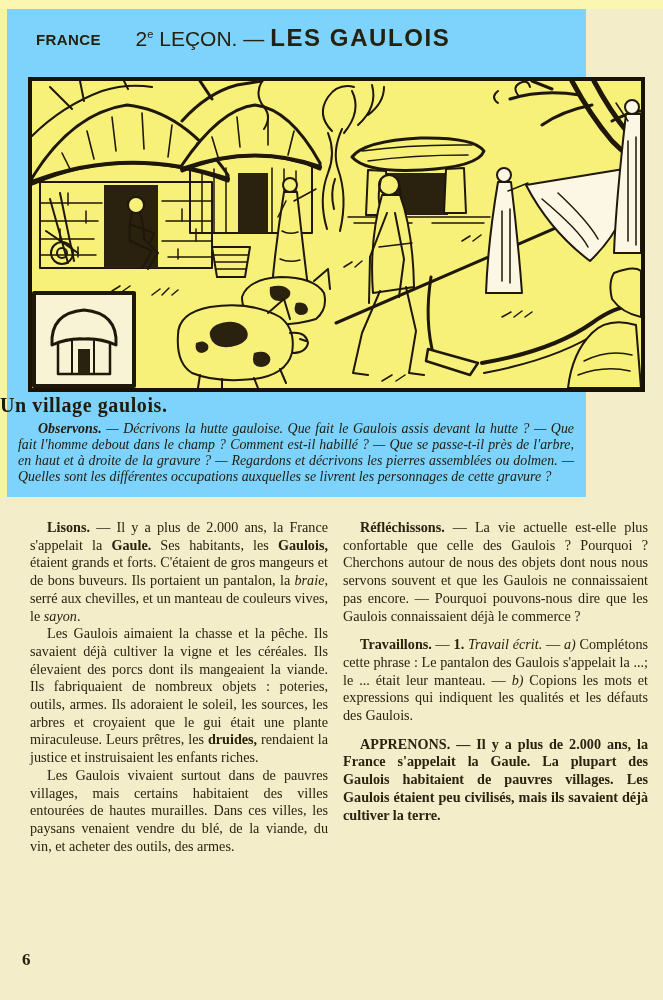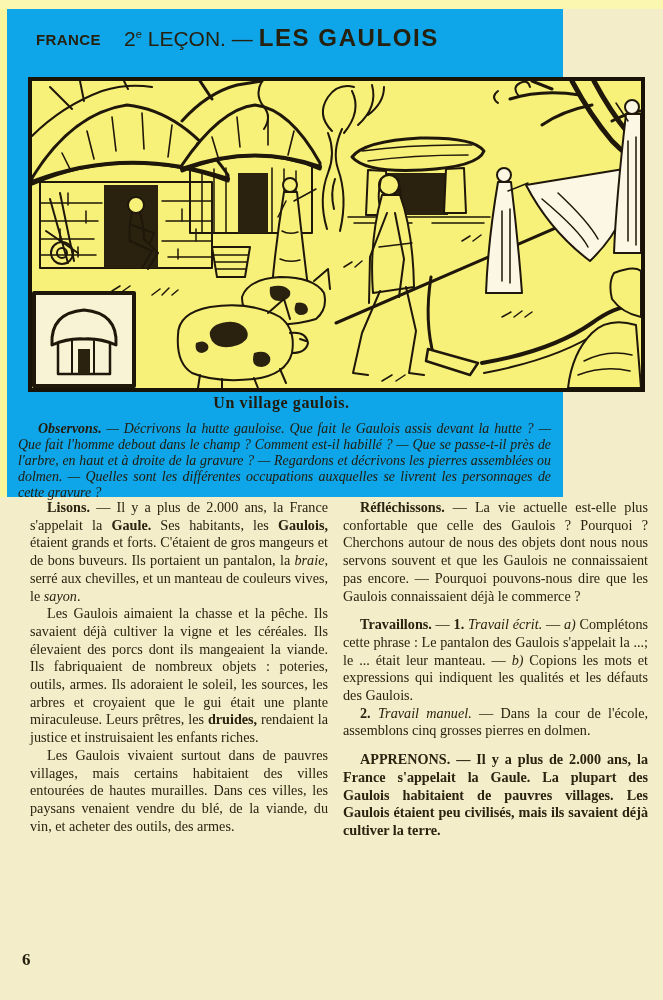--- a/index.html
+++ b/index.html
@@ -1,41 +1,41 @@
 <!DOCTYPE html>
 <html lang="fr"><head>
 <meta charset="utf-8">
 <style>
   html,body{margin:0;padding:0;}
   .page{position:relative;width:663px;height:1000px;background:#f3edca;overflow:hidden;
         font-family:"Liberation Serif",serif;color:#2b2310;}
   .top-strip{position:absolute;top:0;left:0;width:663px;height:9px;background:#fbf7b0;}
-  .yellow-section{position:absolute;top:9px;left:0;width:563px;height:488px;background:#0ea5e9;}
+  .yellow-section{position:absolute;top:9px;left:0;width:563px;height:488px;background:#7dd3fc;padding-left:23px;}
   .left-strip{position:absolute;top:0;left:0;width:7px;height:488px;background:#f9f59d;}
 
   .region-label{position:absolute;left:36px;top:22px;font-family:"Liberation Sans",sans-serif;
         font-weight:700;font-size:15px;letter-spacing:.4px;color:#26200f;}
   .lesson-line{position:absolute;left:0;top:15px;width:100%;text-align:center;
         font-family:"Liberation Sans",sans-serif;font-size:21px;color:#26200f;}
   .lesson-line sup{font-size:11px;}
   .lesson-title-main{font-weight:700;letter-spacing:1.6px;font-size:24px;}
 
   .illustration-frame{position:absolute;left:28px;top:68px;width:609px;height:307px;
         border:4px solid #191206;background:#f7f17a;}
   .illustration-frame svg{display:block;width:609px;height:307px;}
 
-  .caption{position:absolute;left:0;top:385px;width:100%;text-align:center;
-        font-weight:700;font-size:16px;letter-spacing:.6px;color:#221b0b;}
+  .caption{position:absolute;left:0;top:385px;width:100%;
+        font-weight:700;font-size:20px;letter-spacing:.6px;color:#221b0b;}
 
   .observons{position:absolute;left:14px;right:8px;top:408px;margin:4px;
         font-style:italic;font-size:13.9px;line-height:16px;text-align:justify;
         text-indent:20px;color:#221b0b;}
 
   .columns{position:absolute;left:0;top:497px;width:663px;box-sizing:border-box;
-        display:flex;gap:15px;padding:2px 15px 0 30px;}
+        display:flex;gap:15px;padding:22px 15px 0 30px;}
   .col{font-size:14.2px;line-height:17.7px;text-align:justify;}
   .col-left{width:298px;flex:none;}
   .col-right{flex:1;min-width:0;}
   .col p{margin:0;text-indent:17px;}
   .gap-before{margin-top:11px !important;}
   .b{font-weight:700;}
   .i{font-style:italic;}
 
   .page-number{position:absolute;left:22px;top:950px;font-weight:700;font-size:17px;color:#26200f;}
 </style>
@@ -201,19 +201,18 @@
 
   <div class="columns">
     <div class="col col-left">
       <p><span class="b">Lisons.</span><span> — Il y a plus de 2.000 ans, la France s'appelait la </span><span class="b">Gaule.</span><span> Ses habitants, les </span><span class="b">Gaulois,</span><span> étaient grands et forts. C'étaient de gros mangeurs et de bons buveurs. Ils portaient un pantalon, la </span><span class="i">braie</span><span>, serré aux chevilles, et un manteau de couleurs vives, le </span><span class="i">sayon</span><span>.</span></p>
       <p><span>Les Gaulois aimaient la chasse et la pêche. Ils savaient déjà cultiver la vigne et les céréales. Ils élevaient des porcs dont ils mangeaient la viande. Ils fabriquaient de nombreux objets : poteries, outils, armes. Ils adoraient le soleil, les sources, les arbres et croyaient que le gui était une plante miraculeuse. Leurs prêtres, les </span><span class="b">druides,</span><span> rendaient la justice et instruisaient les enfants riches.</span></p>
       <p><span>Les Gaulois vivaient surtout dans de pauvres villages, mais certains habitaient des villes entourées de hautes murailles. Dans ces villes, les paysans venaient vendre du blé, de la viande, du vin, et acheter des outils, des armes.</span></p>
     </div>
     <div class="col col-right">
       <p><span class="b">Réfléchissons.</span><span> — La vie actuelle est-elle plus confortable que celle des Gaulois ? Pourquoi ? Cherchons autour de nous des objets dont nous nous servons souvent et que les Gaulois ne connaissaient pas encore. — Pourquoi pouvons-nous dire que les Gaulois connaissaient déjà le commerce ?</span></p>
       <p class="gap-before"><span class="b">Travaillons.</span><span> — </span><span class="b">1.</span><span> </span><span class="i">Travail écrit.</span><span> — </span><span class="i">a)</span><span> Complétons cette phrase : Le pantalon des Gaulois s'appelait la ...; le ... était leur manteau. — </span><span class="i">b)</span><span> Copions les mots et expressions qui indiquent les qualités et les défauts des Gaulois.</span></p>
-      <p><span class="b">2.</span><span> </span><span class="i">Travail manuel.</span><span> — Dans la cour de l'école, assemblons cinq grosses pierres en dolmen.</span></p>
       <p class="gap-before"><span class="b">APPRENONS. — Il y a plus de 2.000 ans, la France s'appelait la Gaule. La plupart des Gaulois habitaient de pauvres villages. Les Gaulois étaient peu civilisés, mais ils savaient déjà cultiver la terre.</span></p>
     </div>
   </div>
 
   <div class="page-number">6</div>
 </div>
 
 </body></html>

